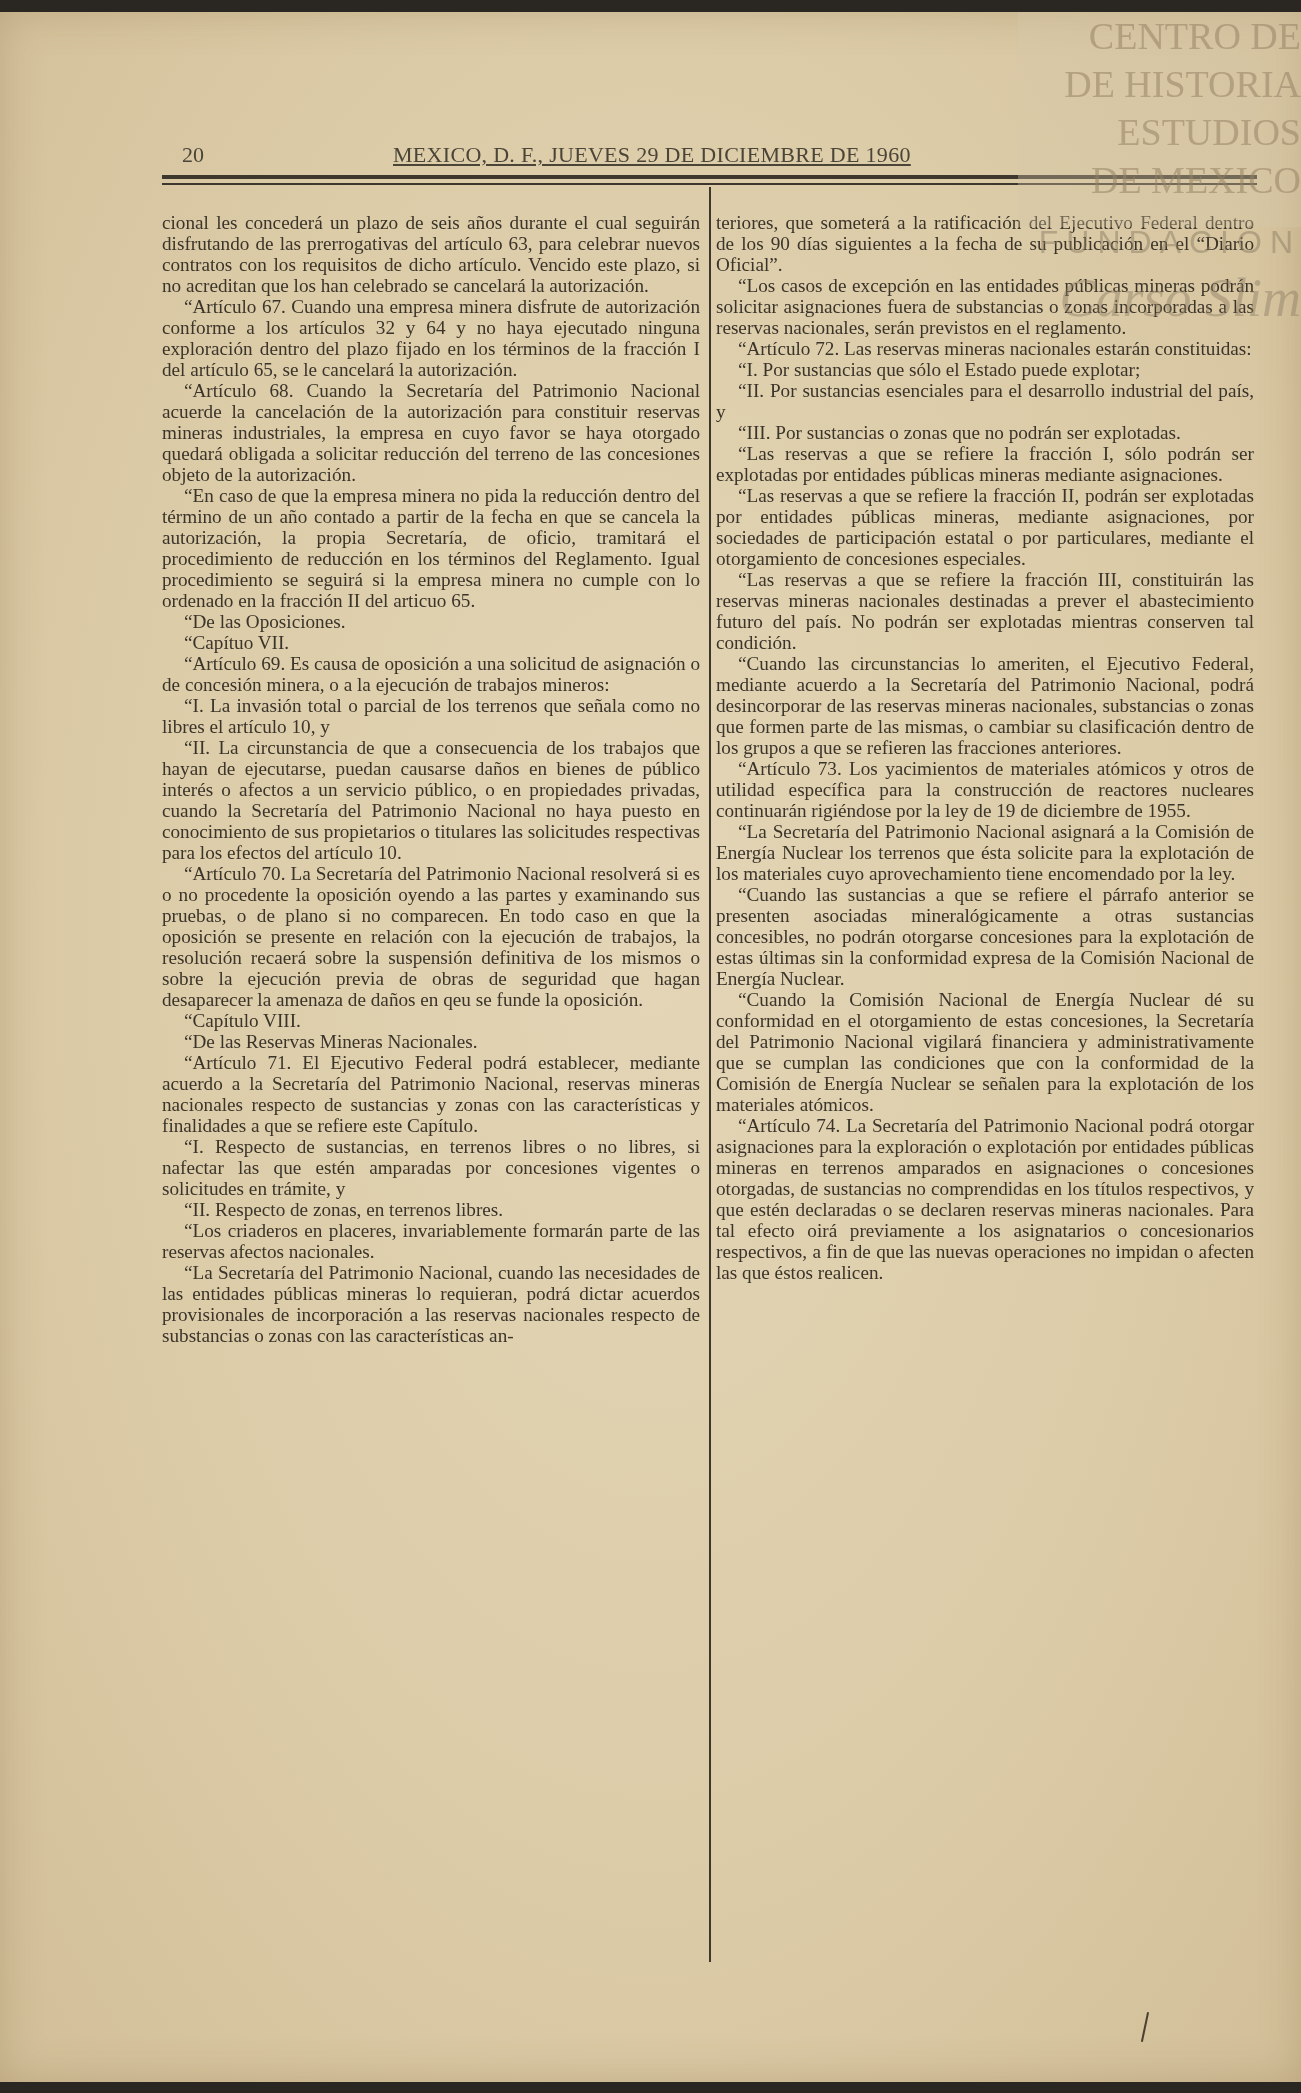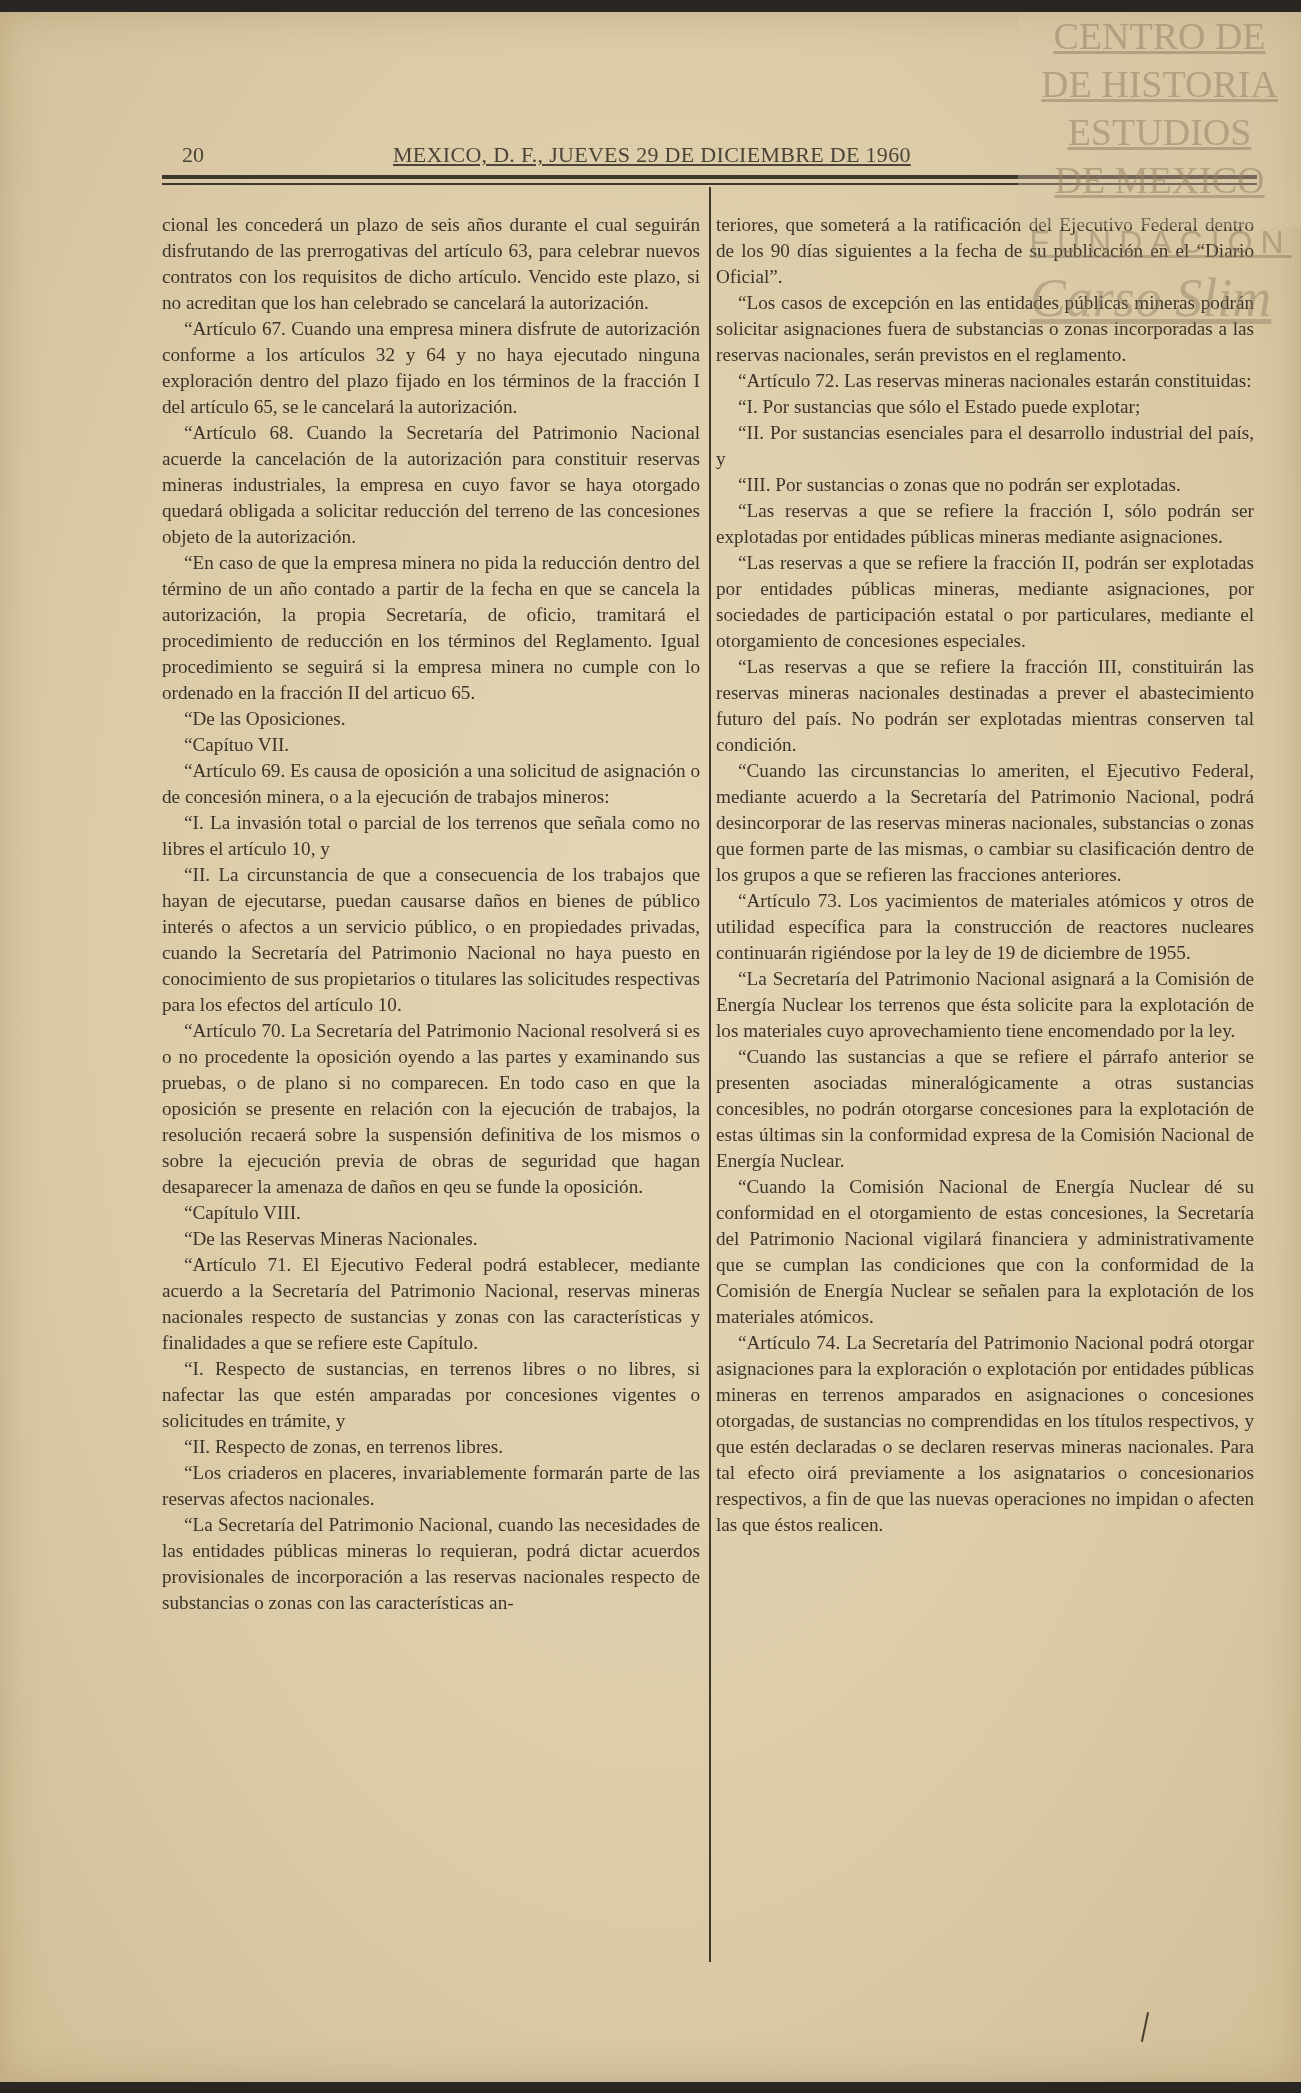--- a/index.html
+++ b/index.html
@@ -24,35 +24,34 @@
     position: absolute; left: 215px; top: 0; font-size: 22px; letter-spacing: 0.3px; text-decoration: underline;
   }
   .rule-thick {
     position: absolute; left: 162px; top: 163px; width: 1095px; height: 4px; background: #3d372d;
   }
   .rule-thin {
     position: absolute; left: 162px; top: 171px; width: 1095px; height: 2px; background: #3d372d;
   }
   .col {
     position: absolute; top: 200px;
-    font-size: 19.2px; line-height: 26px; color: #3a342a;
+    font-size: 19.2px; line-height: 21px; color: #3a342a;
     text-align: justify; hyphens: manual;
   }
   .col-left { left: 162px; width: 538px; }
   .col-right { left: 716px; width: 538px; }
   .col p { margin: 0; text-indent: 22px; }
   .col p.noindent { text-indent: 0; }
   .col-divider {
     position: absolute; left: 709px; top: 175px; width: 2px; height: 1775px; background: #3d372d;
   }
   .watermark {
     position: absolute; color: rgba(150,130,100,0.55);
-    font-family: "Liberation Serif", serif; text-align: center;
+    font-family: "Liberation Serif", serif; text-align: right;
     pointer-events: none;
-    text-decoration: underline;
   }
   .wm-block {
     left: 1018px; top: 0; width: 283px; height: 215px;
     background: rgba(215,200,170,0.35);
     font-size: 38px; line-height: 48px;
   }
   .wm-fundacion {
     left: 1020px; top: 212px; width: 281px; font-size: 32px; letter-spacing: 8px;
     font-family: "Liberation Sans", sans-serif; font-weight: 300;
     color: rgba(140,125,100,0.5);

